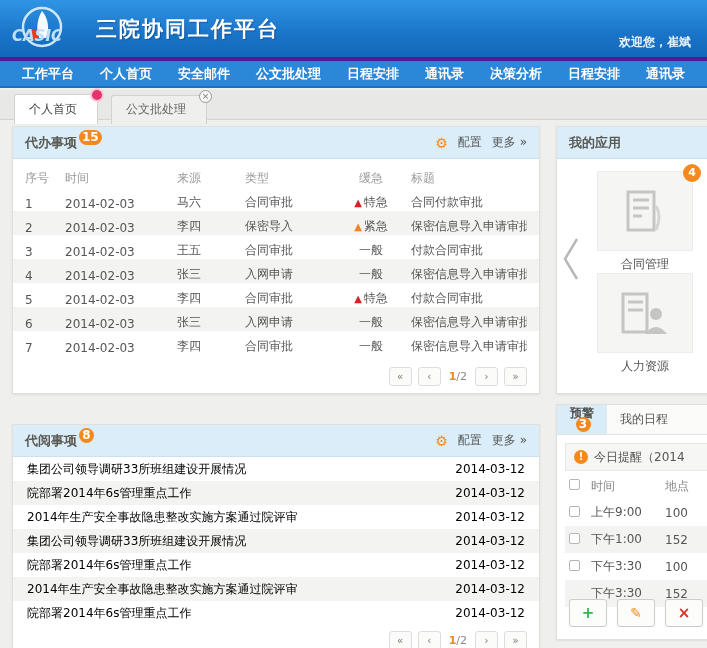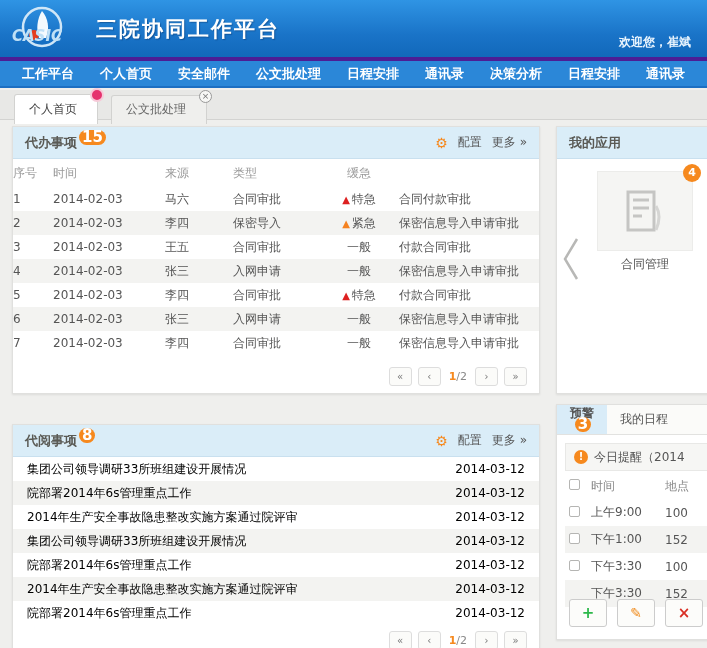--- a/index.html
+++ b/index.html
@@ -31,33 +31,33 @@
     background:#e5326e; border:2px solid #f7c9d8; }
   .tab-close { position:absolute; top:-6px; right:-6px; width:13px; height:13px; border-radius:50%;
     background:#f7f7f5; border:1px solid #999; color:#777; font-size:9px; line-height:11px; text-align:center; cursor:pointer; }
 
   
   .panel { position:absolute; background:#fff; border:1px solid #e0e0de; box-shadow:0 1px 2px rgba(0,0,0,.08); }
   .panel-head { height:32px; background:#daedf8; border-bottom:1px solid #c9e0ef;
     display:flex; align-items:center; padding:0 12px; }
   .panel-title { font-size:13px; font-weight:bold; color:#5a5a55; }
   .badge { display:inline-block; min-width:15px; height:15px; padding:0 3px; border-radius:8px;
-    background:#f6891e; color:#fff; font-size:15px; font-weight:bold; line-height:15px; text-align:center;
+    background:#f6891e; color:#fff; font-size:12px; font-weight:bold; line-height:15px; text-align:center;
     transform:translateY(-5px); margin-left:2px; }
   .head-actions { margin-left:auto; display:flex; align-items:center; gap:6px; }
   .gear-icon { color:#f6891e; font-size:14px; line-height:1; }
   .head-link { font-size:12px; color:#555; cursor:pointer; margin-left:4px; }
 
   #todo-panel { left:12px; top:126px; width:528px; height:268px; }
   #read-panel { left:12px; top:424px; width:528px; height:234px; }
   #apps-panel { left:556px; top:126px; width:220px; height:268px; }
   #sched-panel { left:556px; top:404px; width:220px; height:236px; }
 
   
-  .thead, .trow { display:flex; align-items:center; padding:0 0; font-size:12px; }
+  .thead, .trow { display:flex; align-items:flex-end; padding:0 12px; font-size:12px; }
   .thead { height:28px; color:#999; }
   .trow { height:24px; color:#555; cursor:pointer; }
   .stripe > :nth-child(even) { background:#f3f3f1; }
   .c-no { width:40px; } .c-date { width:112px; } .c-src { width:68px; }
   .c-type { width:86px; } .c-urg { width:80px; text-align:center; }
   .c-title { flex:1; white-space:nowrap; overflow:hidden; }
   .tri { font-style:normal; font-size:10px; margin-right:2px; display:none; }
   .c-urg.high .tri { display:inline; color:#dd2020; }
   .c-urg.mid  .tri { display:inline; color:#f58220; }
   .c-urg em { font-style:normal;margin-top:20px; }
@@ -160,20 +160,21 @@
         <span class="head-link">配置</span>
         <span class="head-link">更多 »</span>
       </span>
     </div>
     <div class="thead">
       <span class="c-no">序号</span>
       <span class="c-date">时间</span>
       <span class="c-src">来源</span>
       <span class="c-type">类型</span>
       <span class="c-urg">缓急</span>
+      <span class="c-title">标题</span>
     </div>
     <div class="stripe">
   <div class="trow">
     <span class="c-no">1</span>
     <span class="c-date">2014-02-03</span>
     <span class="c-src">马六</span>
     <span class="c-type">合同审批</span>
     <span class="c-urg high"><i class="tri">▲</i><em>特急</em></span>
     <span class="c-title">合同付款审批</span>
   </div>
@@ -311,20 +312,32 @@
           <rect x="6" y="4" width="26" height="38" fill="none" stroke="#c5c5c3" stroke-width="3"></rect>
           <line x1="11" y1="12" x2="27" y2="12" stroke="#c5c5c3" stroke-width="3"></line>
           <line x1="11" y1="20" x2="27" y2="20" stroke="#c5c5c3" stroke-width="3"></line>
           <line x1="11" y1="28" x2="20" y2="28" stroke="#c5c5c3" stroke-width="3"></line>
           <path d="M34 18 q6 10 0 24" fill="none" stroke="#d5d5d3" stroke-width="3"></path>
         </svg>
         <span class="app-badge">4</span>
       </div>
       <div class="app-label">合同管理</div>
     </div>
+    <div class="app-card" id="app-card-2">
+      <div class="app-iconbox">
+        <svg width="52" height="46" viewBox="0 0 52 46">
+          <rect x="4" y="4" width="24" height="38" fill="none" stroke="#c5c5c3" stroke-width="3"></rect>
+          <line x1="9" y1="12" x2="24" y2="12" stroke="#c5c5c3" stroke-width="3"></line>
+          <line x1="9" y1="20" x2="24" y2="20" stroke="#c5c5c3" stroke-width="3"></line>
+          <circle cx="37" cy="24" r="6" fill="#c5c5c3"></circle>
+          <path d="M26 44 q11 -14 22 0 Z" fill="#c5c5c3"></path>
+        </svg>
+      </div>
+      <div class="app-label">人力资源</div>
+    </div>
   </div>
 
   <div class="panel" id="sched-panel">
     <div class="sched-tabs">
       <div class="sched-tab active">
         <span>预警</span>
         <span class="badge">3</span>
       </div>
       <div class="sched-tab">
         <span>我的日程</span>

